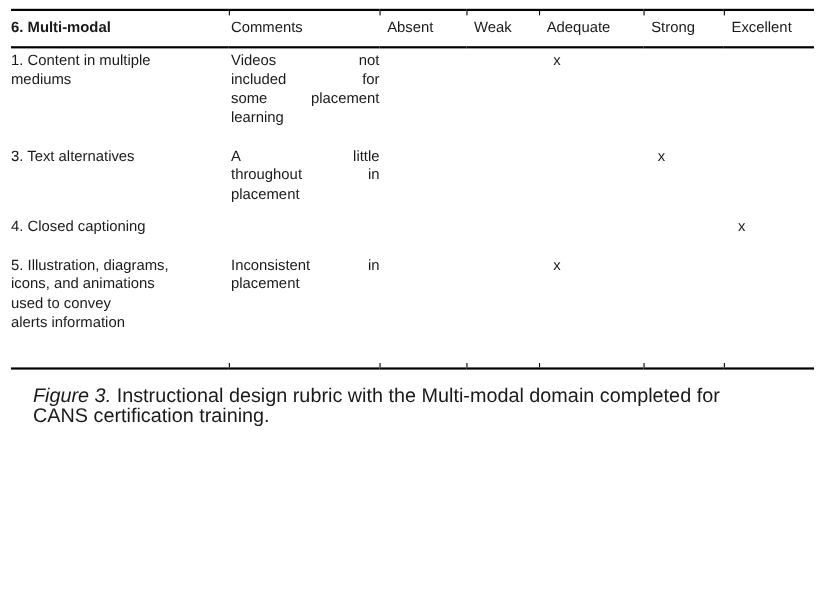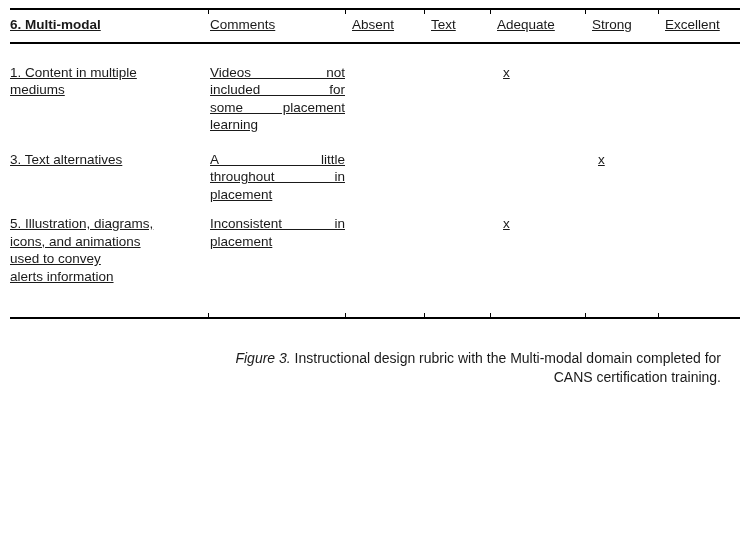--- a/index.html
+++ b/index.html
@@ -15,42 +15,42 @@
   }
   .table-wrap{
     position:relative;width:730px;margin:8px 0 0 10px;
   }
   table{
     width:730px;border-collapse:collapse;table-layout:fixed;
     border-top:2px solid var(--rule);
     border-bottom:2px solid var(--rule);
   }
   thead tr{border-bottom:2px solid var(--rule);}
-  th,td{vertical-align:top;text-align:left;font-weight:normal;padding:0;text-decoration:underline;}
+  th,td{vertical-align:top;text-align:left;font-weight:normal;padding:0;}
   th{padding-top:6px;padding-bottom:8px;}
   th.c-rate,td.mk-h{padding-left:7px;}
   th.c-item{font-weight:bold;padding-left:0;}
   th.c-com,td.com{padding-left:2px;}
   td.com{padding-right:0;}
   td.mk{padding-left:13px;}
   .jl{text-align:justify;text-align-last:justify;}
-  tr.r1 td{padding-top:20px;}
+  tr.r1 td{padding-top:2px;}
   tr.r1 td{padding-bottom:17px;}
   tr.r2 td{padding-bottom:17px;}
   tr.r3 td{padding-bottom:12px;}
   tr.r4 td{padding-bottom:17px;}
   tr.r5 td{padding-bottom:32px;}
   tr.r6 td{padding-bottom:3px;}
   .tick{
     position:absolute;width:1px;height:4px;background:var(--rule);
   }
   .tick.tt{top:2px;}
   .tick.tb{bottom:2px;}
   .caption{
-    margin-top:30px;text-align:right;font-size:14px;line-height:19px;
+    margin-top:14px;text-align:left;font-size:18px;line-height:19px;
     padding:0 30px;
   }
   .caption em{font-style:italic;}
 </style>
 </head>
 <body>
 
 <div class="page">
 
   <div class="table-wrap">
@@ -62,21 +62,21 @@
         <col style="width:66px">
           <col style="width:95px">
           <col style="width:73px">
         <col style="width:82px">
       </colgroup>
       <thead>
         <tr>
           <th class="c-item">6. Multi-modal</th>
           <th class="c-com">Comments</th>
           <th class="c-rate">Absent</th>
-          <th class="c-rate">Text</th>
+          <th class="c-rate">Weak</th>
           <th class="c-rate">Adequate</th>
           <th class="c-rate">Strong</th>
           <th class="c-rate">Excellent</th>
         </tr>
       </thead>
       <tbody>
         <tr class="r1">
           <td class="item">
               <div>1. Content in multiple</div>
               <div>mediums</div>
@@ -100,20 +100,31 @@
           <td class="com">
               <div class="jl">A little</div>
               <div class="jl">throughout in</div>
               <div>placement</div>
             </td>
           <td class="mk"></td>
           <td class="mk"></td>
           <td class="mk"></td>
           <td class="mk">x</td>
           <td class="mk"></td>
+        </tr>
+        <tr class="r4">
+          <td class="item">
+              <div>4. Closed captioning</div>
+            </td>
+          <td class="com"></td>
+          <td class="mk"></td>
+          <td class="mk"></td>
+          <td class="mk"></td>
+          <td class="mk"></td>
+          <td class="mk">x</td>
         </tr>
         <tr class="r5">
           <td class="item">
               <div>5. Illustration, diagrams,</div>
               <div>icons, and animations</div>
               <div>used to convey</div>
               <div>alerts information</div>
             </td>
           <td class="com">
               <div class="jl">Inconsistent in</div>

